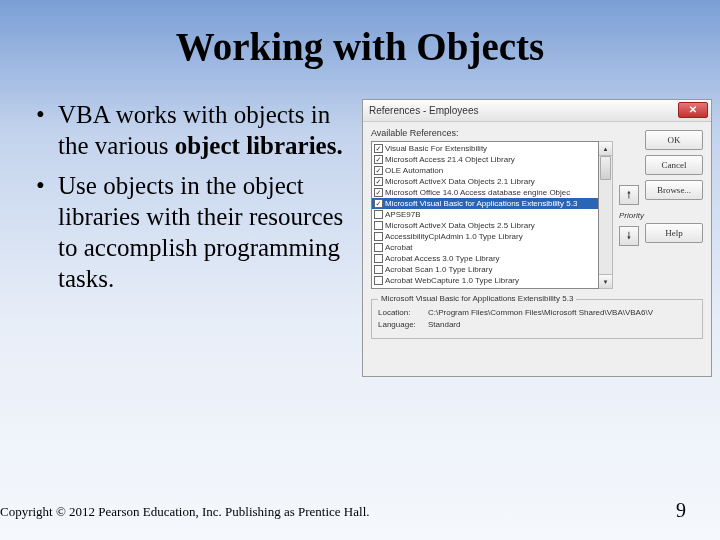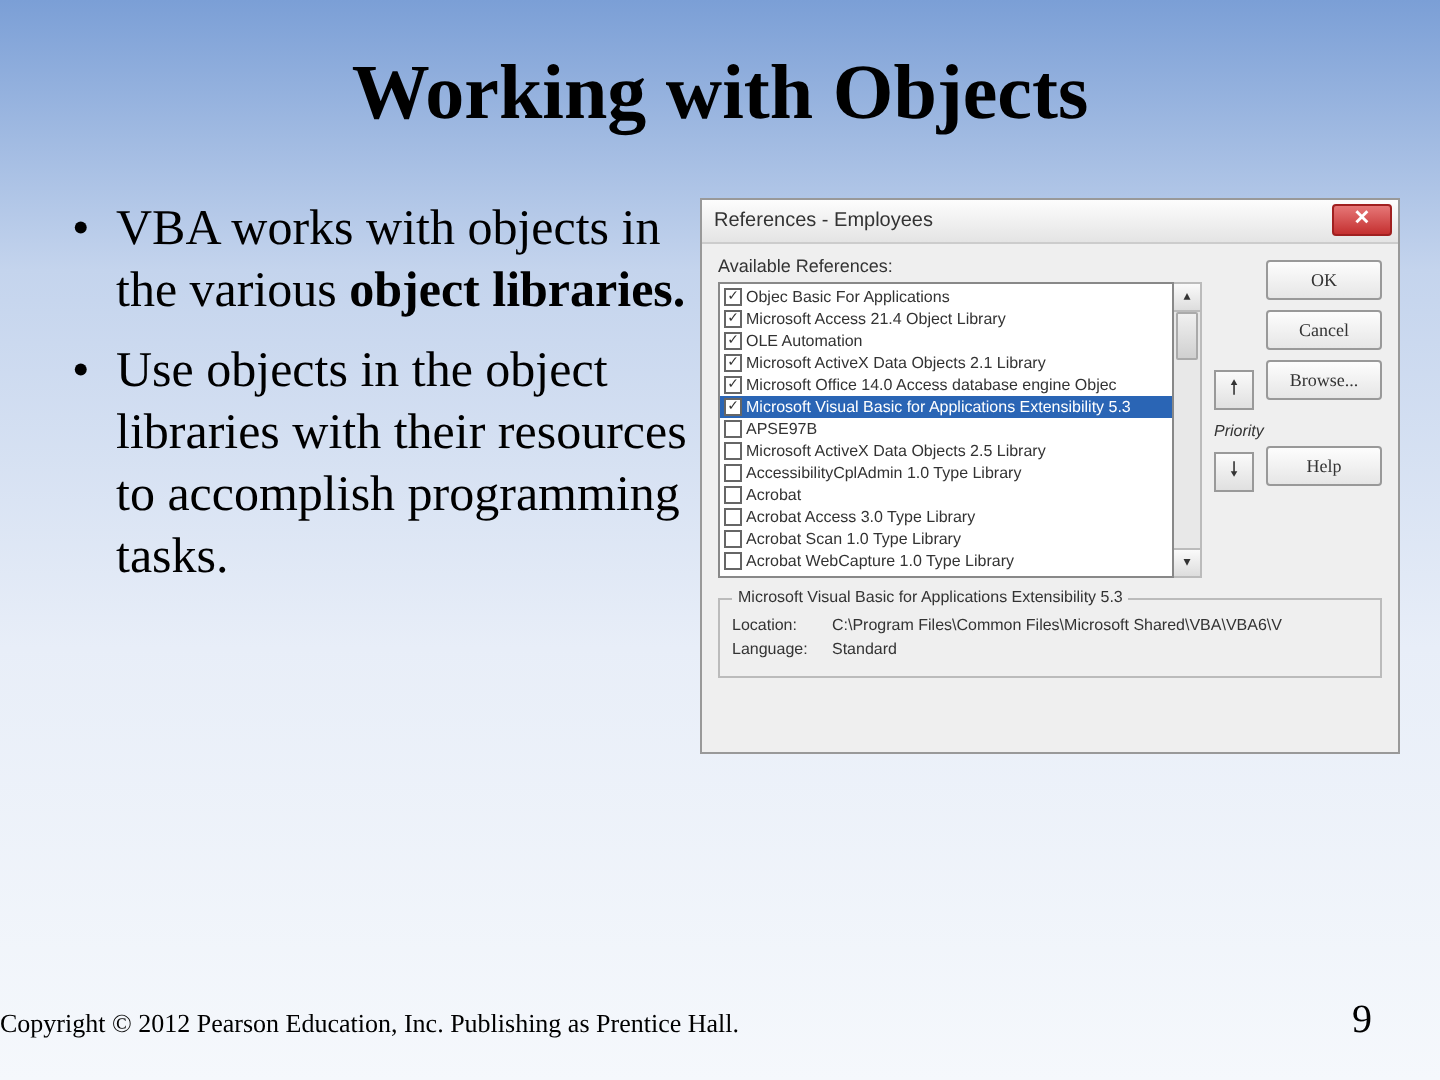--- a/index.html
+++ b/index.html
@@ -39,21 +39,21 @@
   }
   .dialog {
     width: 350px;
     height: 278px;
     background: #efefef;
     border: 1px solid #999;
     position: relative;
     font-family: Tahoma, Arial, sans-serif;
     font-size: 9px;
     color: #333;
-    margin-left: 4px;
+    margin-left: 16px;
   }
   .dialog-titlebar {
     height: 22px;
     background: linear-gradient(to bottom, #fdfdfd, #e4e4e4);
     border-bottom: 1px solid #ccc;
     display: flex;
     align-items: center;
     padding-left: 6px;
     position: relative;
   }
@@ -214,21 +214,21 @@
     <div class="dialog-titlebar">
       <span class="dialog-titlebar-text">References - Employees</span>
       <div class="close-btn">✕</div>
     </div>
     <div class="dialog-body">
       <span class="avail-label">Available References:</span>
       <div class="refs-area">
         <div class="listbox" id="listbox">
             <div class="list-item">
               <span class="chk">✓</span>
-              <span>Objec Basic For Applications</span>
+              <span>Visual Basic For Extensibility</span>
             </div>
             <div class="list-item">
               <span class="chk">✓</span>
               <span>Microsoft Access 21.4 Object Library</span>
             </div>
             <div class="list-item">
               <span class="chk">✓</span>
               <span>OLE Automation</span>
             </div>
             <div class="list-item">

